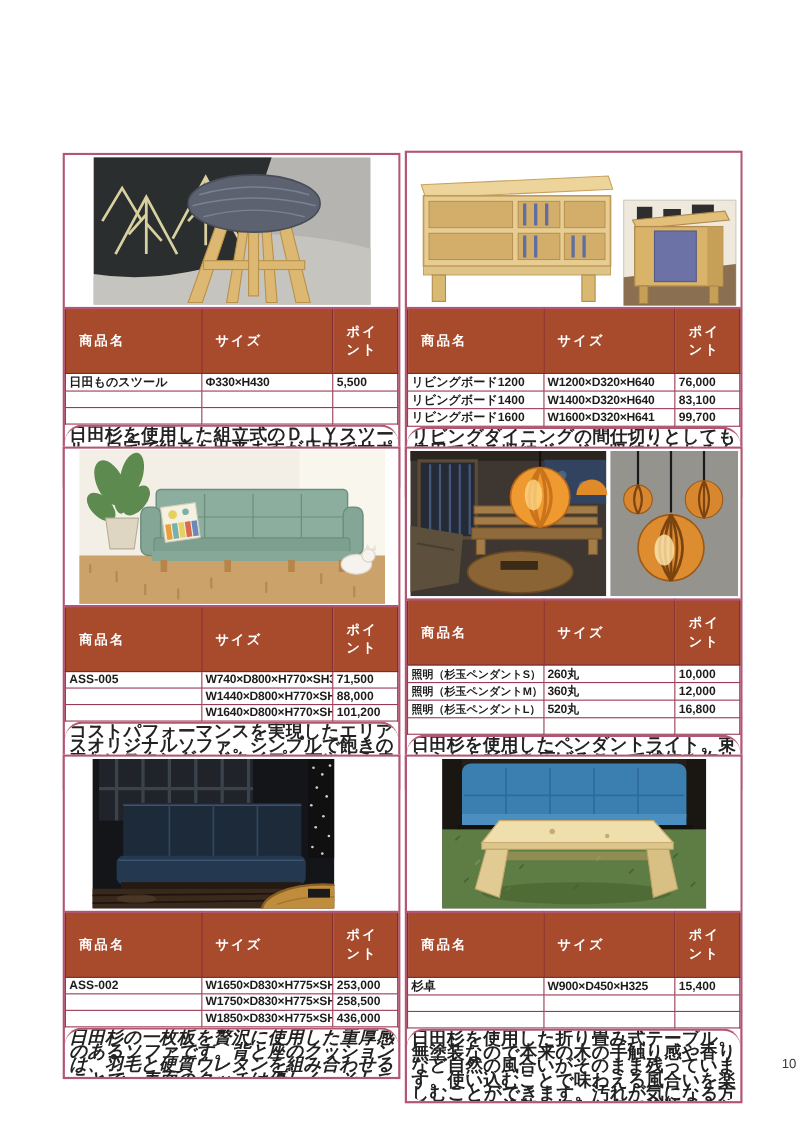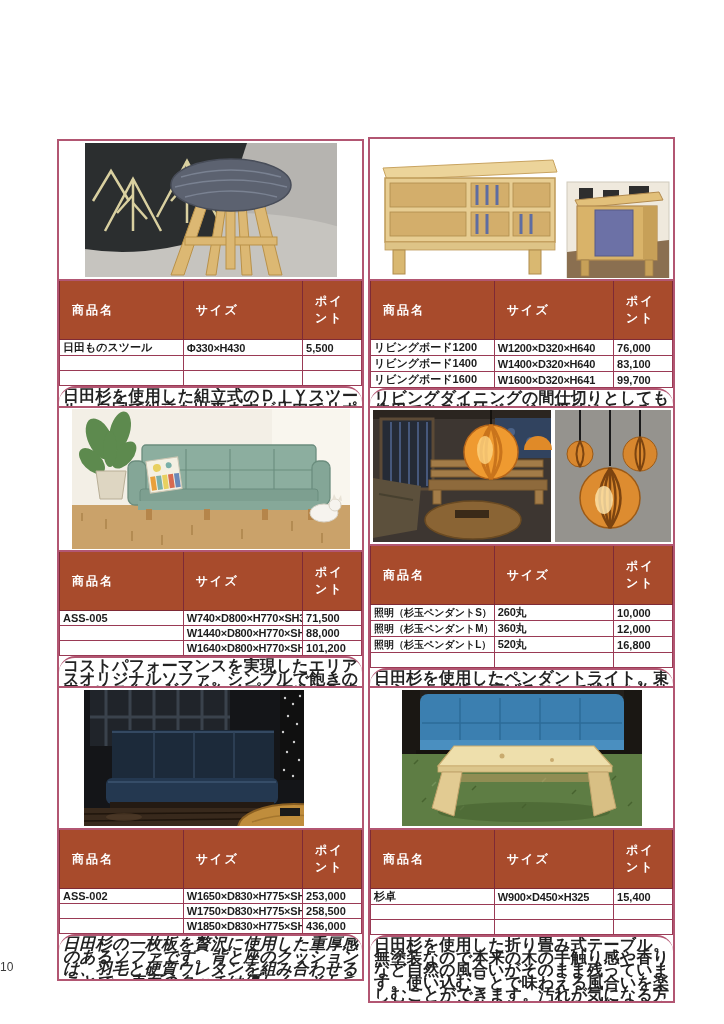--- a/index.html
+++ b/index.html
@@ -41,21 +41,21 @@
   .col-size{width:39.5%;}
   .col-points{width:19.5%;}
   .desc{
     border-top:2px solid var(--frame);
     padding:2px 4px;font-size:16px;font-weight:700;line-height:12.6px;
     color:#222;box-sizing:border-box;overflow:hidden;
     text-align:justify;
     border-radius:16px;
   }
   #page-num{
-    position:absolute;left:0;right:0;top:960px;text-align:left;
+    position:absolute;left:0;right:0;top:960px;text-align:right;
     font-size:12px;color:#3a3a3a;
   }
 </style>
 </head>
 <body>
 
 <div id="page">
 
   <div class="section" style="left:57px;top:139px;">
     <div class="photo-area" style="height:138px;">

